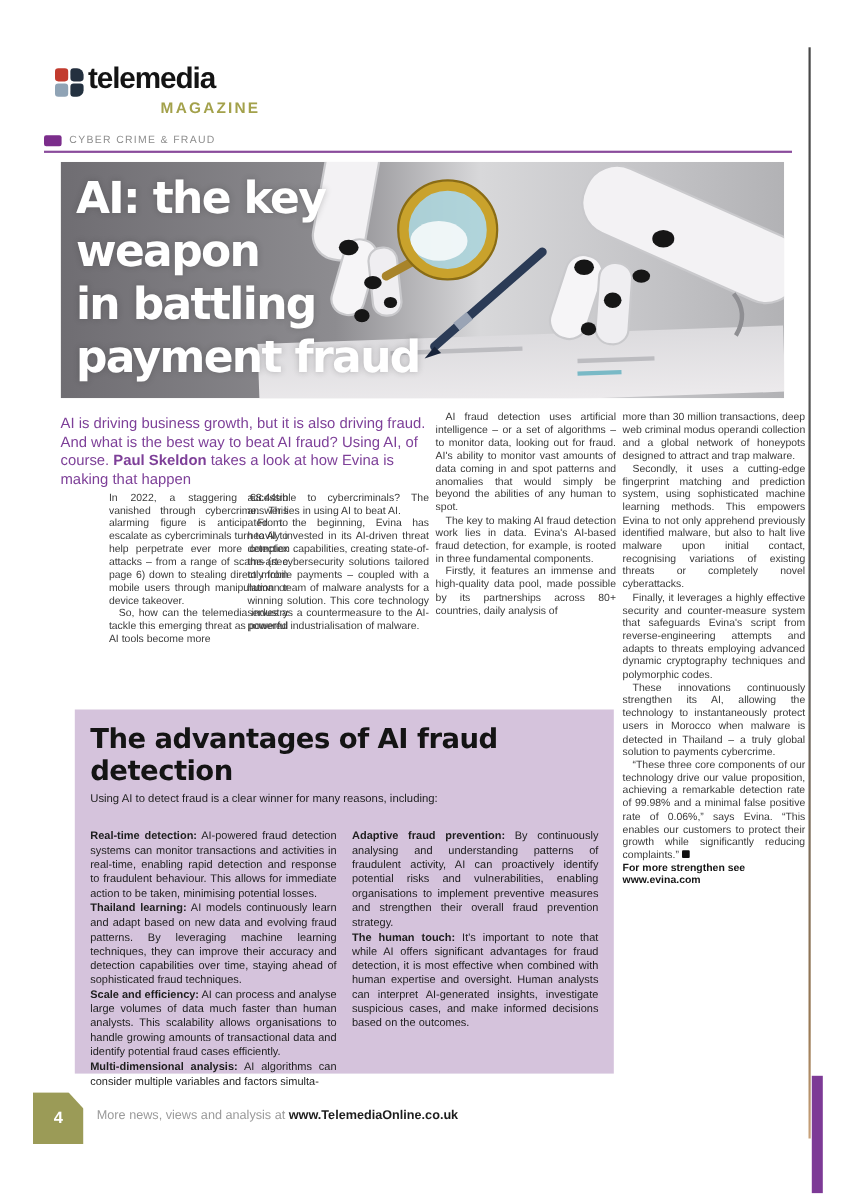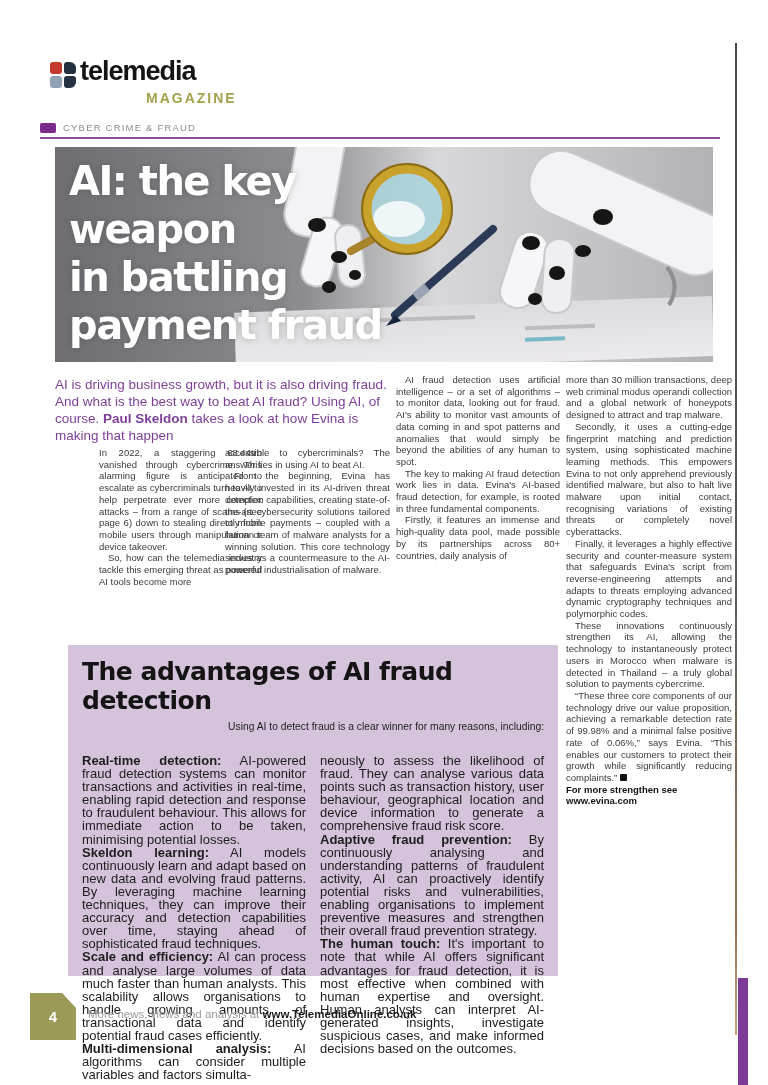--- a/index.html
+++ b/index.html
@@ -46,23 +46,23 @@
   .col3{left:396px;top:374px;width:164px;}
   .col4{left:566px;top:374px;width:166px;}
   .endmark{display:inline-block;width:7px;height:7px;background:#111;border-radius:1px;margin-left:3px;vertical-align:baseline;}
   .moreinfo{margin-top:16px;font-weight:700;color:#141414;text-align:left;}
 
   
   .adbox{position:absolute;left:55px;top:645px;width:490px;height:331px;
          background:#d5c3dc;box-sizing:border-box;padding:10px 14px;margin-left:13px;}
   .adbox-title{font-family:"DejaVu Sans",sans-serif;font-weight:700;font-size:25px;
                letter-spacing:-0.5px;color:#141414;margin:2px 0 6px 0;}
-  .adbox-sub{font-size:10.3px;color:#1d1d1d;margin-bottom:22px;text-align:right;}
+  .adbox-sub{font-size:10.3px;color:#1d1d1d;margin-bottom:22px;}
   .adcols{display:flex;gap:14px;}
-  .adcol{flex:1;font-size:13px;line-height:13.1px;color:#1d1d1d;text-align:justify;}
+  .adcol{flex:1;font-size:10px;line-height:13.1px;color:#1d1d1d;text-align:justify;}
   .adcol .item{margin:0;}
   .adcol b{font-weight:700;}
 
   
   .pagenum{position:absolute;left:30px;top:993px;width:46px;height:47px;background:#9b9b57;
            clip-path:polygon(0 0,70% 0,100% 32%,100% 100%,0 100%);
            color:#ffffff;font-weight:700;font-size:15px;
            display:flex;align-items:center;justify-content:center;}
   .footer-text{position:absolute;left:88px;top:1008px;font-size:11.5px;color:#9a9a9a;}
   .footer-text b{color:#1d1d1d;font-weight:700;text-align:center;}
@@ -194,26 +194,25 @@
       <span>www.evina.com</span>
     </p>
   </div>
 
   <div class="adbox">
     <div class="adbox-title">The advantages of AI fraud detection</div>
     <div class="adbox-sub">Using AI to detect fraud is a clear winner for many reasons, including:</div>
     <div class="adcols">
       <div class="adcol">
         <p class="item"><b>Real-time detection:</b><span> AI-powered fraud detection systems can monitor transactions and activities in real-time, enabling rapid detection and response to fraudulent behaviour. This allows for immediate action to be taken, minimising potential losses.</span></p>
-        <p class="item"><b>Skeldon learning:</b><span> AI models continuously learn and adapt based on new data and evolving fraud patterns. By leveraging machine learning techniques, they can improve their accuracy and detection capabilities over time, staying ahead of sophisticated fraud techniques.</span></p>
+        <p class="item"><b>Thailand learning:</b><span> AI models continuously learn and adapt based on new data and evolving fraud patterns. By leveraging machine learning techniques, they can improve their accuracy and detection capabilities over time, staying ahead of sophisticated fraud techniques.</span></p>
         <p class="item"><b>Scale and efficiency:</b><span> AI can process and analyse large volumes of data much faster than human analysts. This scalability allows organisations to handle growing amounts of transactional data and identify potential fraud cases efficiently.</span></p>
         <p class="item"><b>Multi-dimensional analysis:</b><span> AI algorithms can consider multiple variables and factors simulta-</span></p>
       </div>
       <div class="adcol">
-        <p class="item"><span>neously to assess the likelihood of fraud. They can analyse various data points such as transaction history, user behaviour, geographical location and device information to generate a comprehensive fraud risk score.</span></p>
         <p class="item"><b>Adaptive fraud prevention:</b><span> By continuously analysing and understanding patterns of fraudulent activity, AI can proactively identify potential risks and vulnerabilities, enabling organisations to implement preventive measures and strengthen their overall fraud prevention strategy.</span></p>
         <p class="item"><b>The human touch:</b><span> It's important to note that while AI offers significant advantages for fraud detection, it is most effective when combined with human expertise and oversight. Human analysts can interpret AI-generated insights, investigate suspicious cases, and make informed decisions based on the outcomes.</span></p>
       </div>
     </div>
   </div>
 
   <div class="pagenum">
     <span>4</span>
   </div>
   <div class="footer-text">

